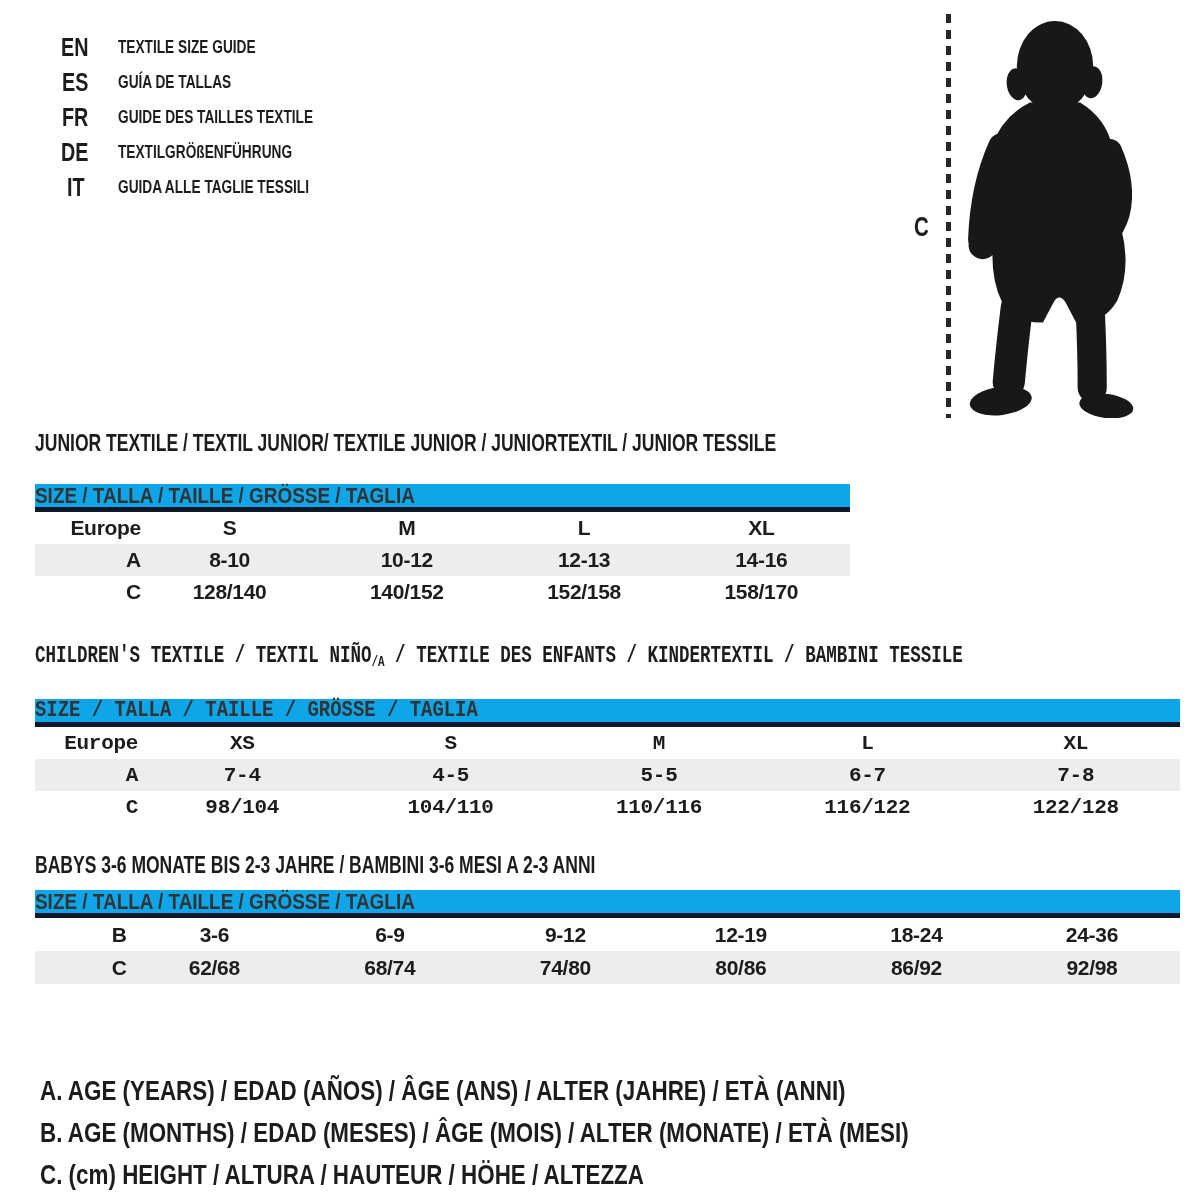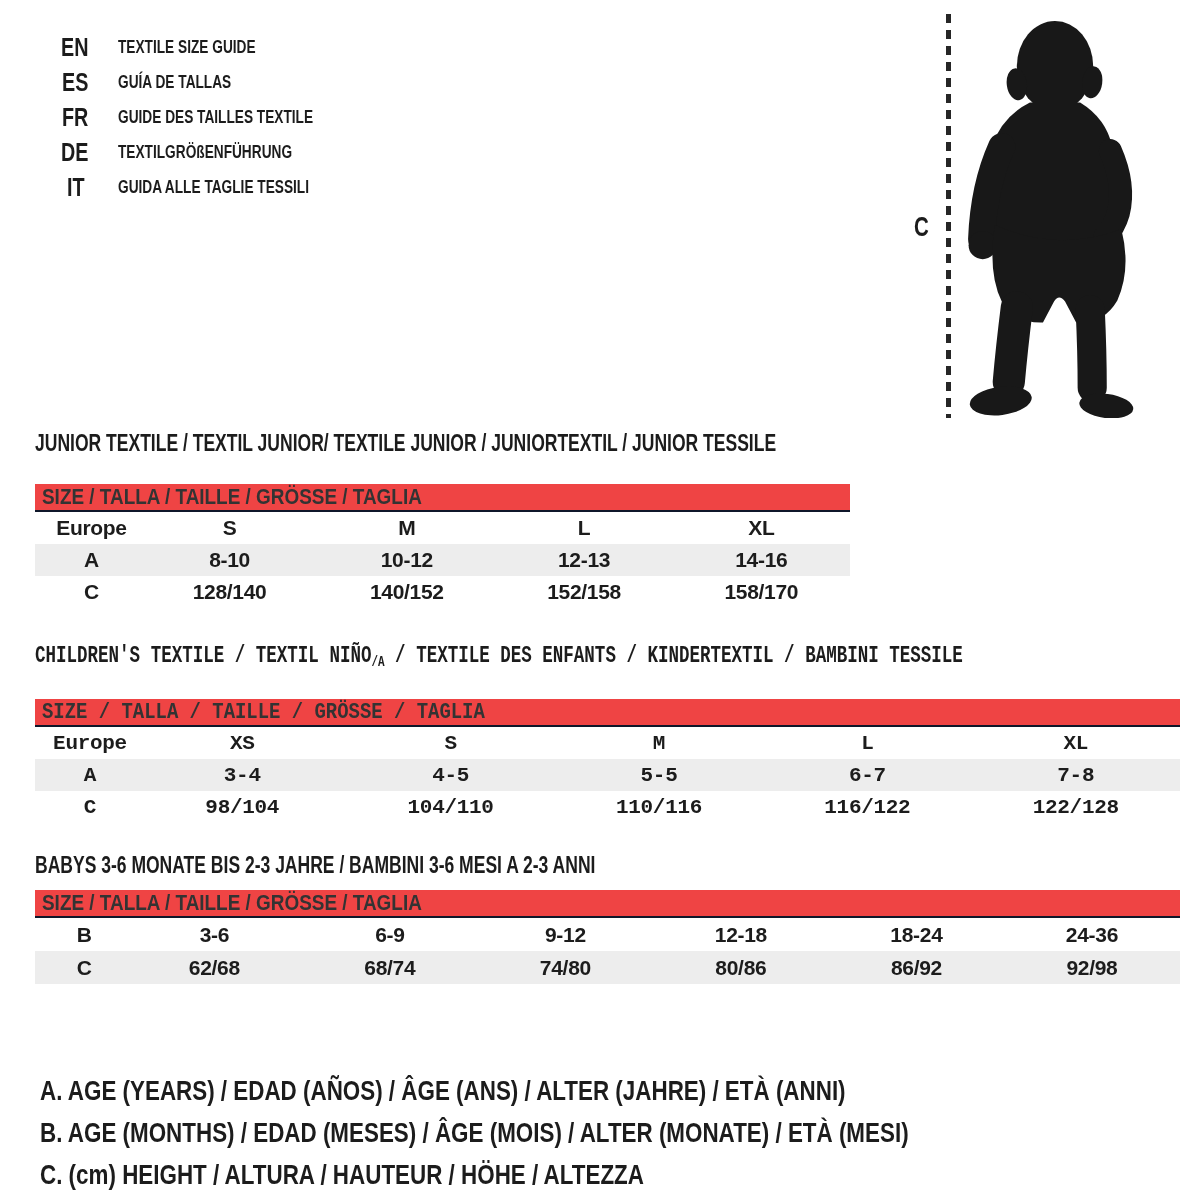--- a/index.html
+++ b/index.html
@@ -19,25 +19,25 @@
   .measure-line{position:absolute;left:946px;top:14px;width:5px;height:404px;
     background:repeating-linear-gradient(to bottom,#262626 0 9px,transparent 9px 16px);}
   .measure-label{position:absolute;left:914px;top:212px;font-size:27px;font-weight:bold;}
   .baby{position:absolute;left:962px;top:14px;width:176px;height:404px;}
 
   
   .section{position:absolute;left:35px;}
   .sec-title{font-size:24px;font-weight:bold;line-height:25px;white-space:nowrap;}
   .sec-title .cond{transform:scaleX(0.73);}
   .title-sub{font-size:15px;vertical-align:-4px;}
-  .size-bar{background:#ef4444;border-bottom:2px solid #0f172a;height:28px;display:flex;align-items:center;padding-left:7px;box-sizing:border-box;}
+  .size-bar{background:#0ea5e9;border-bottom:5px solid #0f172a;height:28px;display:flex;align-items:center;box-sizing:border-box;}
   .size-bar .cond{font-size:22px;font-weight:bold;color:#333333;transform:scaleX(0.86);}
   .trow{display:flex;align-items:center;height:32px;font-size:21px;font-weight:bold;letter-spacing:-0.3px;}
   .trow.shade{background:#ededed;}
-  .c0{padding-left:7px;text-align:center;box-sizing:border-box;}
+  .c0{padding-left:7px;text-align:right;box-sizing:border-box;}
   .cell{text-align:center;}
 
   .junior{top:430px;width:815px;}
   .junior .sec-title{margin-bottom:29px;}
   .junior .c0{width:13%;}
   .junior .cell{width:21.75%;}
 
   .children{top:643px;width:1145px;font-family:Liberation Mono, monospace;}
   .children .sec-title{margin-bottom:24px;}
   .children .c0{width:9%;}
@@ -139,21 +139,21 @@
     <div class="trow">
       <div class="c0">Europe</div>
       <div class="cell">XS</div>
       <div class="cell">S</div>
       <div class="cell">M</div>
       <div class="cell">L</div>
       <div class="cell">XL</div>
     </div>
     <div class="trow shade">
       <div class="c0">A</div>
-      <div class="cell">3-4</div>
+      <div class="cell">7-4</div>
       <div class="cell">4-5</div>
       <div class="cell">5-5</div>
       <div class="cell">6-7</div>
       <div class="cell">7-8</div>
     </div>
     <div class="trow">
       <div class="c0">C</div>
       <div class="cell">98/104</div>
       <div class="cell">104/110</div>
       <div class="cell">110/116</div>
@@ -167,21 +167,21 @@
       <div><span class="cond">BABYS 3-6 MONATE BIS 2-3 JAHRE / BAMBINI 3-6 MESI A 2-3 ANNI</span></div>
     </div>
     <div class="size-bar">
         <span class="cond">SIZE / TALLA / TAILLE / GRÖSSE / TAGLIA</span>
       </div>
     <div class="trow">
       <div class="c0">B</div>
       <div class="cell">3-6</div>
       <div class="cell">6-9</div>
       <div class="cell">9-12</div>
-      <div class="cell">12-18</div>
+      <div class="cell">12-19</div>
       <div class="cell">18-24</div>
       <div class="cell">24-36</div>
     </div>
     <div class="trow shade">
       <div class="c0">C</div>
       <div class="cell">62/68</div>
       <div class="cell">68/74</div>
       <div class="cell">74/80</div>
       <div class="cell">80/86</div>
       <div class="cell">86/92</div>

